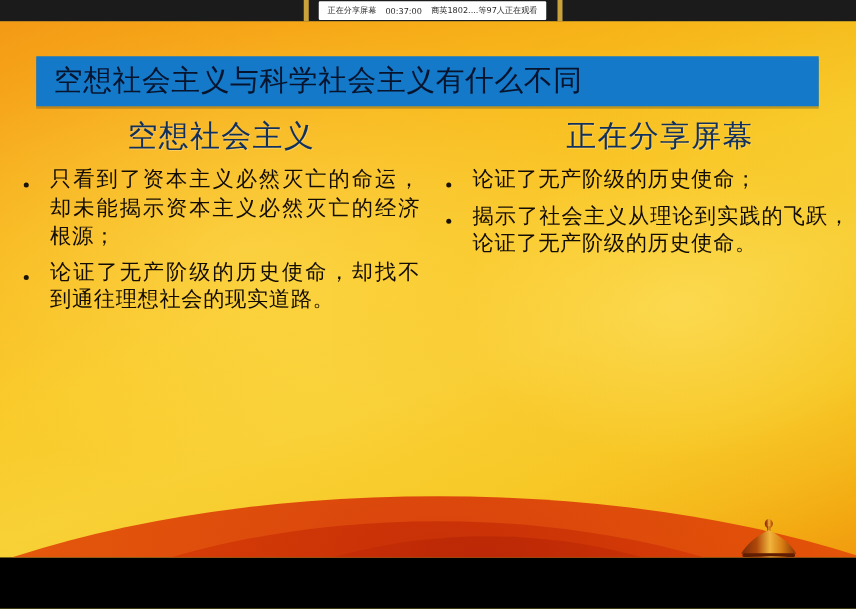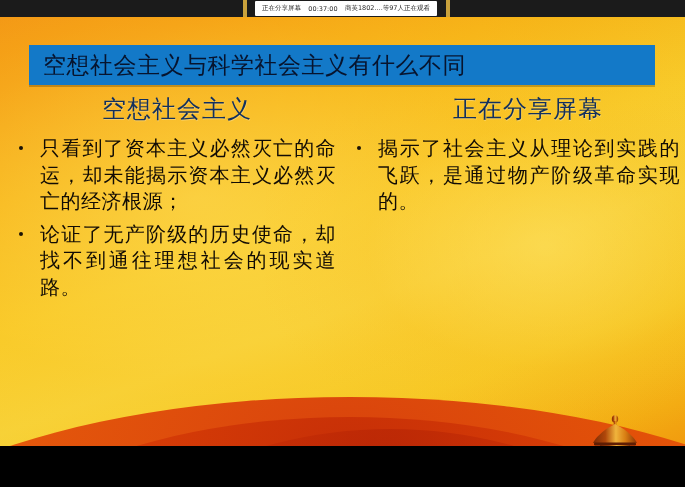--- a/index.html
+++ b/index.html
@@ -195,22 +195,22 @@
 
   ul.bullets {
     list-style: none;
     margin: 0;
     padding: 0;
   }
   ul.bullets li {
     position: relative;
     padding-left: 30px;
     margin-bottom: 6px;
-    font-family: Liberation Serif, serif;
-    font-size: 20px;
+    font-family: Liberation Mono, monospace;
+    font-size: 17px;
     line-height: 1.33;
     color: #120c05;
     text-align: justify;
     letter-spacing: 0.5px;
   }
   ul.bullets li::before {
     content: "";
     position: absolute;
     left: 9px;
     top: 11px;
@@ -297,19 +297,20 @@
         <div class="col-heading">空想社会主义</div>
         <ul class="bullets">
           <li>只看到了资本主义必然灭亡的命运，却未能揭示资本主义必然灭亡的经济根源；</li>
           <li>论证了无产阶级的历史使命，却找不到通往理想社会的现实道路。</li>
         </ul>
       </div>
 
       <div class="col col-right">
         <div class="col-heading">正在分享屏幕</div>
         <ul class="bullets">
-          <li>揭示了社会主义从理论到实践的飞跃，是通过物产阶级革命实现的。</li>
+          <li>论证了无产阶级的历史使命；</li>
+          <li>揭示了社会主义从理论到实践的飞跃，论证了无产阶级的历史使命。</li>
         </ul>
       </div>
 
     </div>
   </div>
 </div>
 
 </body></html>

